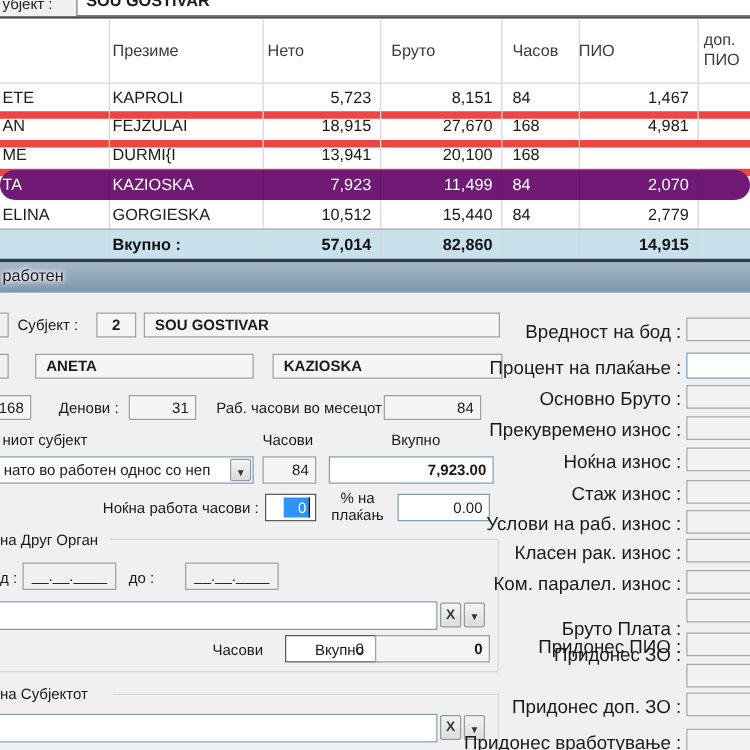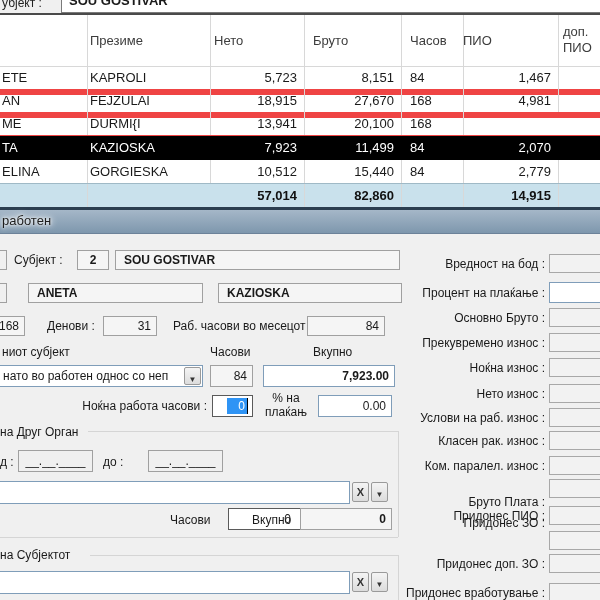--- a/index.html
+++ b/index.html
@@ -23,21 +23,21 @@
   .c2{left:205px;width:100px;text-align:right;padding-right:7px;box-sizing:border-box;}
   .c3{left:305px;width:97px;text-align:right;padding-right:7px;box-sizing:border-box;}
   .c4{left:402px;width:53px;padding-left:8px;}
   .c5{left:455px;width:104px;text-align:right;padding-right:7px;box-sizing:border-box;}
   .c6{left:559px;width:41px;border-right:none;}
   .g-header{top:0;height:51px;border-bottom:1px solid #d8d8d8;color:#3c3c3c;}
   .g-header .g-cell{line-height:51px;}
   .g-header .c6{line-height:16px;padding-top:9px;padding-left:4px;box-sizing:border-box;white-space:normal;width:41px;}
   .r1{top:51px;}.r2{top:74px;}.r3{top:97px;}.r4{top:121px;}.r5{top:145px;}.rt{top:168px;}
   .g-data{height:23px;border-bottom:6px solid #ef4444;}
-  .g-sel{background:#000000;color:#fff;border-bottom:none;height:24px;}
+  .g-sel{background:#701a75;color:#fff;border-bottom:none;height:24px;border-radius:12px;}
   .g-sel .g-cell{border-right-color:rgba(0,0,0,0.12);}
   .g-total{height:24px;background:#c9e1ec;font-weight:bold;border-top:1px solid #9fb9c6;border-bottom:none;color:#111;}
 
   
   .navy-rule{position:absolute;left:0;top:207px;width:600px;height:3px;background:#2b3e50;}
   .titlebar{position:absolute;left:0;top:210px;width:600px;height:23px;
     background:linear-gradient(#a5b7c8,#7e97ad);border-bottom:1px solid #6c8299;}
   .titlebar span{position:absolute;left:2px;top:3px;font-size:13px;color:#1d1d1d;
     text-shadow:0 0 3px #fff,0 0 6px #fff,0 0 8px #fff;}
 
@@ -55,21 +55,21 @@
   .group-top{position:absolute;height:1px;background:#d5d5d5;}
   .group-right{position:absolute;width:1px;background:#d5d5d5;}
   .group-bottom{position:absolute;height:1px;background:#d5d5d5;}
 
   
   .sel-block{position:absolute;left:14px;right:4px;top:2px;bottom:2px;background:#2f94f5;
     color:#fff;text-align:right;padding-right:2px;font-size:12px;line-height:17px;
     border-right:1px solid #000;box-sizing:border-box;}
 
   
-  .rp-label{position:absolute;left:360px;width:185px;text-align:right;font-size:12px;color:#1a1a1a;white-space:nowrap;}
+  .rp-label{position:absolute;left:360px;width:185px;text-align:right;font-size:15px;color:#1a1a1a;white-space:nowrap;}
   .rp-box{position:absolute;left:549px;width:70px;height:19px;box-sizing:border-box;
     border:1px solid #a8a8a8;background:#f2f2f2;}
   .rp-box.white{background:#fff;border-color:#7f9db9;height:21px;}
 </style>
 </head>
 <body>
 
 <div class="screen">
 
   <span class="top-label">убјект :</span>
@@ -126,20 +126,21 @@
       <div class="g-cell c0">ELINA</div>
       <div class="g-cell c1">GORGIESKA</div>
       <div class="g-cell c2">10,512</div>
       <div class="g-cell c3">15,440</div>
       <div class="g-cell c4">84</div>
       <div class="g-cell c5">2,779</div>
       <div class="g-cell c6"></div>
     </div>
     <div class="g-row g-data g-total rt">
       <div class="g-cell c0"></div>
+      <div class="g-cell c1">Вкупно :</div>
       <div class="g-cell c2">57,014</div>
       <div class="g-cell c3">82,860</div>
       <div class="g-cell c4"></div>
       <div class="g-cell c5">14,915</div>
       <div class="g-cell c6"></div>
     </div>
   </div>
 
   <div class="navy-rule"></div>
   <div class="titlebar">
@@ -214,21 +215,21 @@
 
   <span class="rp-label" style="top:311px;">Основно Бруто :</span>
   <div class="rp-box" style="top:308px;"></div>
 
   <span class="rp-label" style="top:336px;">Прекувремено износ :</span>
   <div class="rp-box" style="top:333px;"></div>
 
   <span class="rp-label" style="top:361px;">Ноќна износ :</span>
   <div class="rp-box" style="top:358px;"></div>
 
-  <span class="rp-label" style="top:387px;">Нето износ :</span>
+  <span class="rp-label" style="top:387px;">Стаж износ :</span>
   <div class="rp-box" style="top:384px;"></div>
 
   <span class="rp-label" style="top:411px;">Услови на раб. износ :</span>
   <div class="rp-box" style="top:408px;"></div>
 
   <span class="rp-label" style="top:434px;">Класен рак. износ :</span>
   <div class="rp-box" style="top:431px;"></div>
 
   <span class="rp-label" style="top:459px;">Ком. паралел. износ :</span>
   <div class="rp-box" style="top:456px;"></div>

